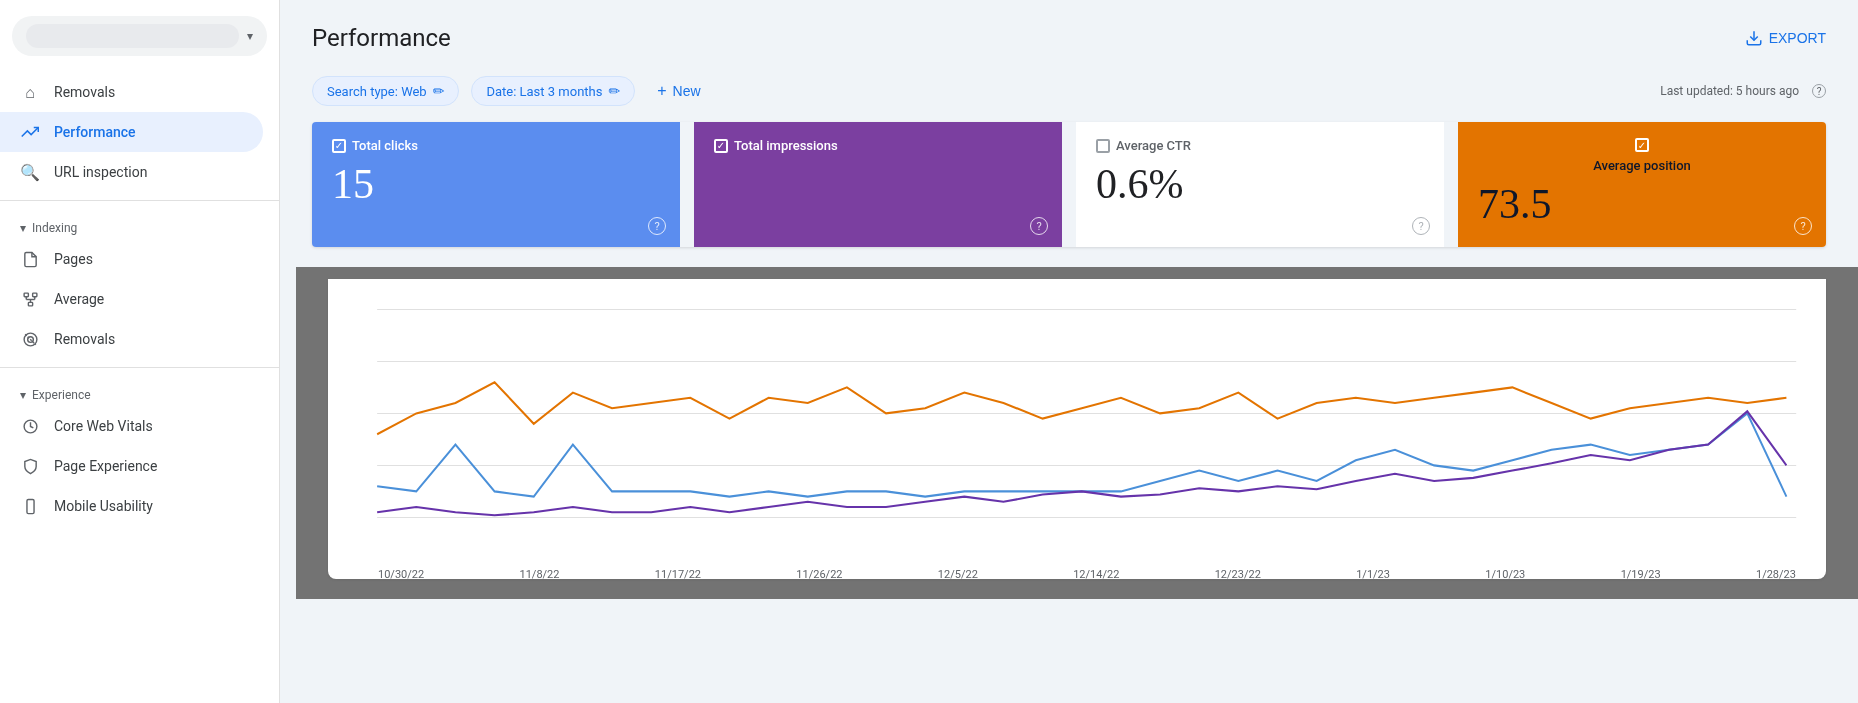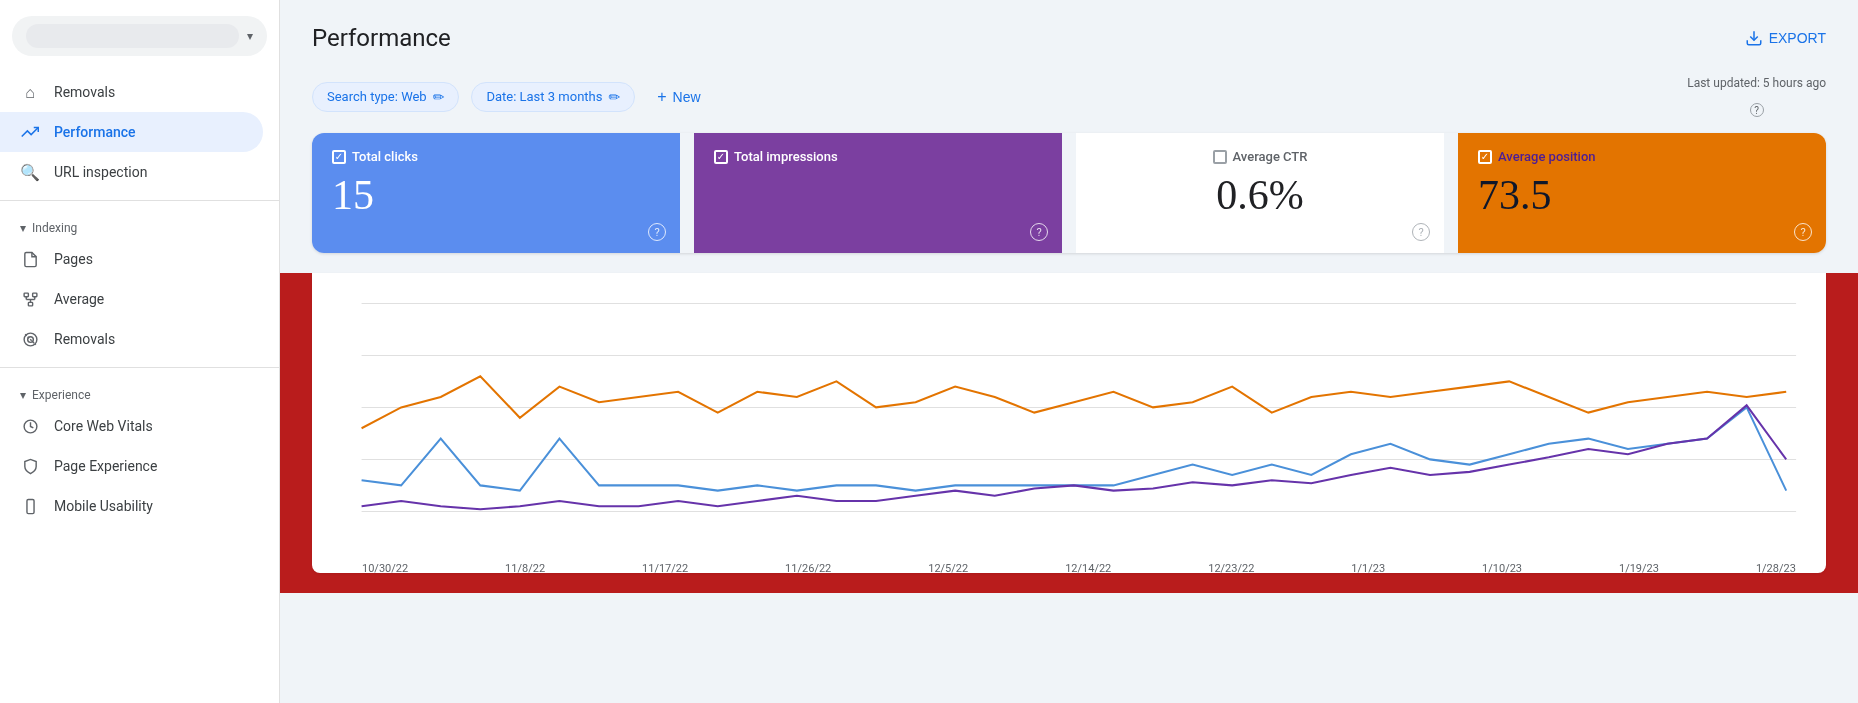--- a/index.html
+++ b/index.html
@@ -157,61 +157,60 @@
       font-size: 14px;
       font-weight: 500;
       cursor: pointer;
       padding: 6px 10px;
     }
     .last-updated {
       margin-left: auto;
       font-size: 12px;
       color: #5f6368;
       display: flex;
-      align-items: center;
+      align-items: flex-start;
       gap: 13px;
-      flex-direction: column;
     }
 
     
     .metrics-section {
       padding: 0 32px 20px 32px;
     }
     .metrics-row {
       display: flex;
       gap: 14px;
-      border-radius: 12px;
+      border-radius: 4px;
       overflow: hidden;
       box-shadow: 0 1px 3px rgba(0,0,0,0.12);
     }
     .metric-card {
       flex: 1;
       padding: 16px 20px 20px 20px;
       position: relative;
       display: flex;
       flex-direction: column;
       gap: 8px;
       min-height: 120px;
     }
     .metric-card.blue { background: #5b8def; }
     .metric-card.purple { background: #7b3fa0; }
-    .metric-card.white { background: #fff; align-items: center; }
+    .metric-card.white { background: #fff; }
     .metric-card.orange { background: #e37400; }
 
     .metric-label {
       display: flex;
       align-items: center;
       gap: 6px;
       font-size: 13px;
       font-weight: 500;
     }
     .metric-card.blue .metric-label,
     .metric-card.purple .metric-label { color: #fff; }
     .metric-card.white .metric-label { color: #5f6368; }
-    .metric-card.orange .metric-label { color: #4c1d95; }
+    .metric-card.orange .metric-label { color: #0f172a; flex-direction: column; }
 
     .metric-checkbox {
       width: 14px;
       height: 14px;
       border: 2px solid currentColor;
       border-radius: 2px;
       display: flex;
       align-items: center;
       justify-content: center;
     }
@@ -249,22 +248,23 @@
       cursor: pointer;
       opacity: 0.8;
     }
     .metric-card.blue .metric-help,
     .metric-card.purple .metric-help { color: #fff; }
     .metric-card.white .metric-help { color: #9aa0a6; }
     .metric-card.orange .metric-help { color: #fff; }
 
     
     .chart-section {
-      padding: 0 32px 20px 32px;
-      background: #b91c1c;
+      padding: 12px 32px 20px 32px;
+      background: #737373;
+      margin-left: 16px;
     }
     .chart-container {
       background: #fff;
       border-radius: 0 0 8px 8px;
       padding: 20px 20px 0 10px;
       position: relative;
       height: 300px;
       box-shadow: 0 1px 3px rgba(0,0,0,0.08);
     }
     svg.chart {

